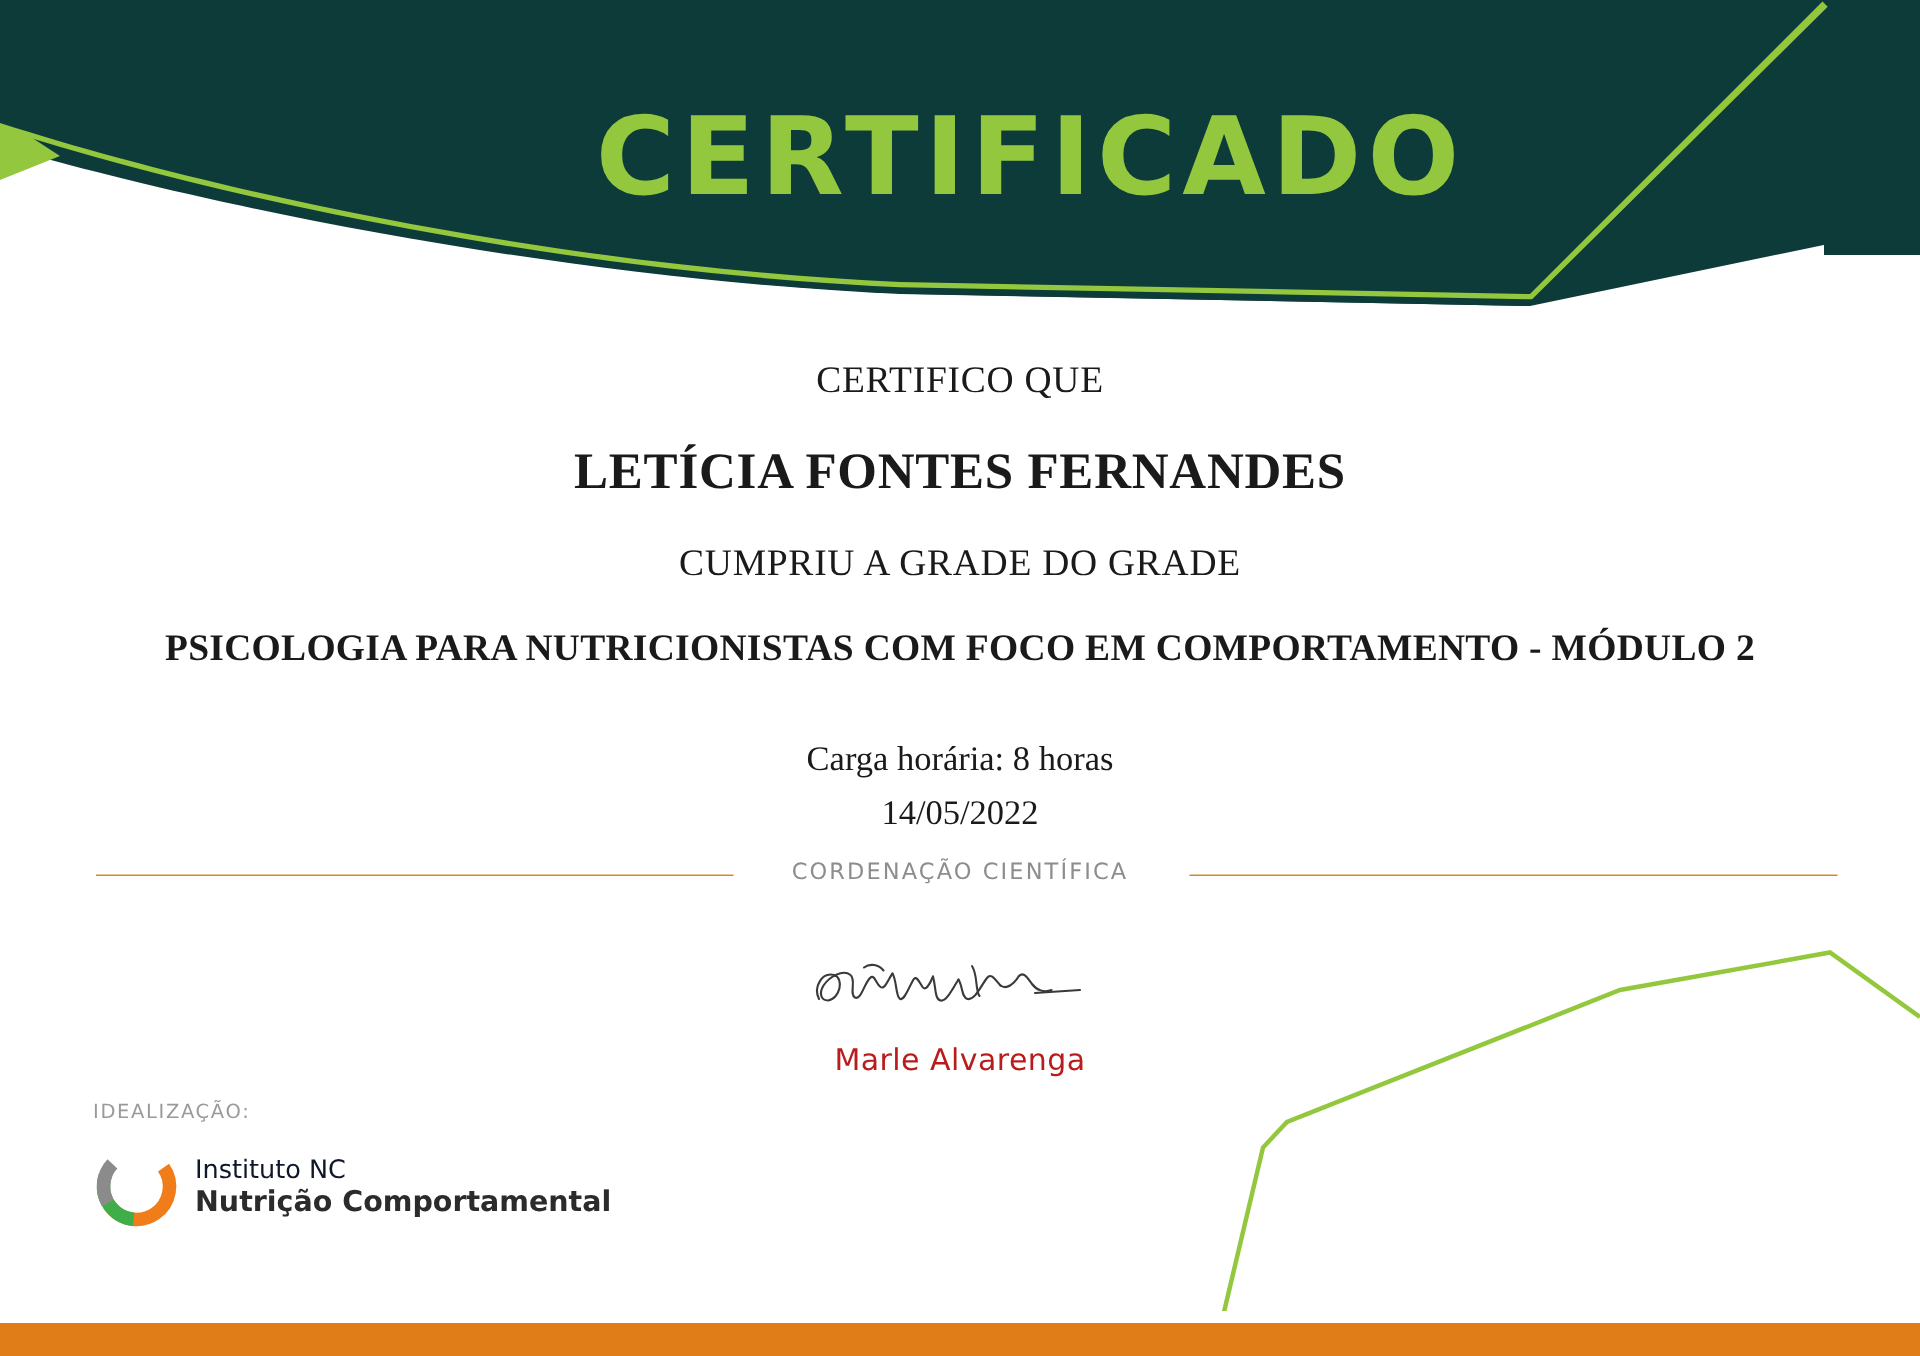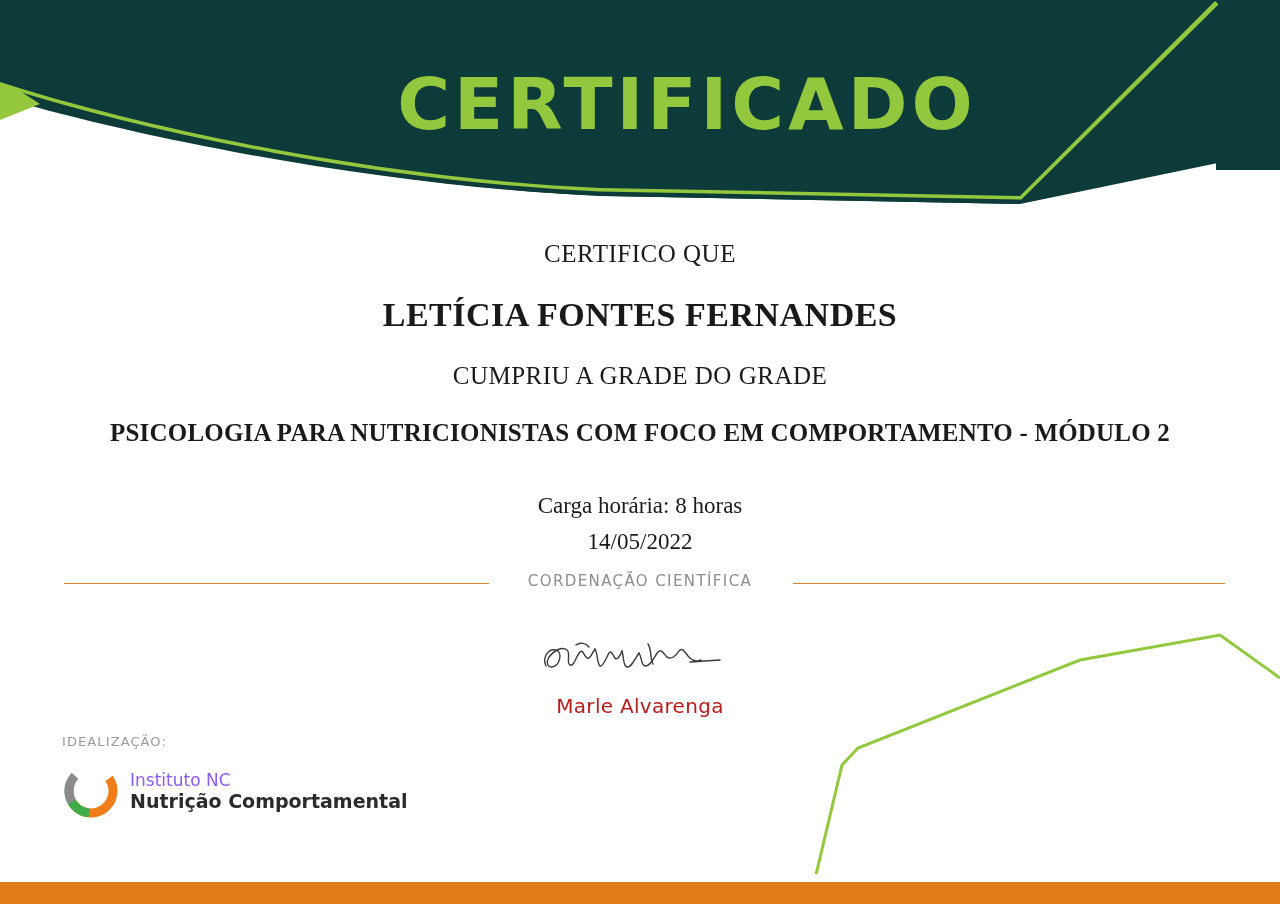--- a/index.html
+++ b/index.html
@@ -158,21 +158,21 @@
     height: 58px;
     flex: 0 0 58px;
   }
   .logo-text {
     margin-left: 10px;
     font-family: "DejaVu Sans", sans-serif;
     line-height: 1.18;
   }
   .logo-text .l1 {
     font-size: 17px;
-    color: #8b5cf6;
+    color: #0f172a;
   }
   .logo-text .l2 {
     font-size: 19px;
     font-weight: bold;
     color: #2b2b2b;
   }
 
   
   .deco-line {
     position: absolute;

